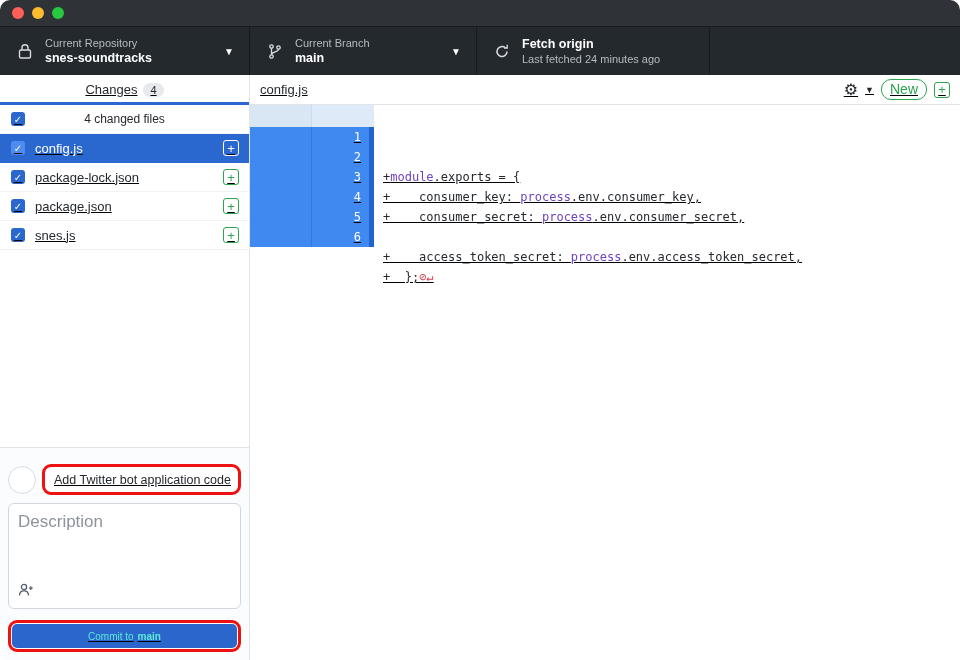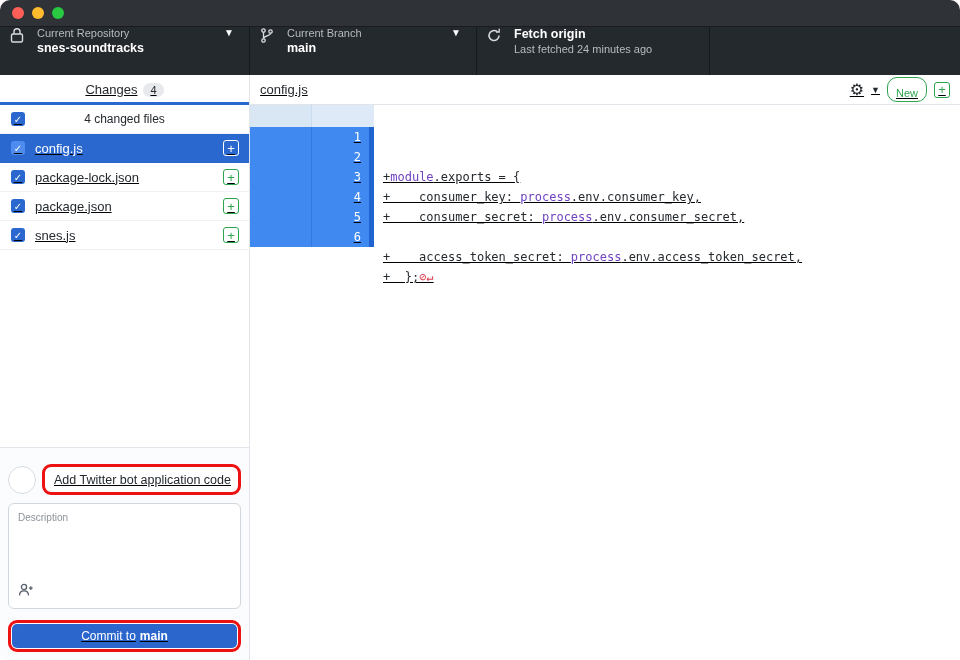--- a/index.html
+++ b/index.html
@@ -8,21 +8,21 @@
            display:flex; flex-direction:column; background:#fff; }
 
   
   .titlebar{ height:27px; background:var(--titlebar-bg); display:flex; align-items:center;
              padding-left:12px; gap:8px; border-bottom:1px solid #1a1c1f; flex:0 0 27px;}
   .light{ width:12px; height:12px; border-radius:50%; }
   .light.red{ background:var(--light-red);} .light.yellow{ background:var(--light-yellow);} .light.green{ background:var(--light-green);}
 
   
   .toolbar{ height:48px; background:var(--toolbar-bg); display:flex; flex:0 0 48px; }
-  .tb-section{ display:flex; border-right:1px solid #151a1e; padding-left:6px; cursor:default;}
+  .tb-section{ display:flex; align-items:center; border-right:1px solid #151a1e; padding-left:14px; cursor:default;}
   .tb-section.repo{ width:250px; } .tb-section.branch{ width:227px; } .tb-section.fetch{ width:233px; }
   .tb-icon{ width:22px; display:flex; justify-content:center; margin-right:9px; color:#d8dbde;}
   .tb-texts{ display:flex; flex-direction:column; gap:2px; }
   .tb-label{ font-size:11px; color:#b6bbc1; }
   .tb-value{ font-size:12.5px; color:#ffffff; font-weight:bold; }
   .tb-caret{ margin-left:auto; margin-right:15px; color:#fff; font-size:10px; }
 
   
   .main-row{ flex:1; display:flex; min-height:0;text-decoration:underline; }
   .sidebar{ width:250px; flex:0 0 250px; border-right:1px solid var(--border); display:flex; flex-direction:column; background:#fff;}
@@ -52,36 +52,36 @@
 
   
   .commit-panel{ border-top:1px solid var(--border); background:#fbfcfd; padding:16px 8px 8px 8px;
                  display:flex; flex-direction:column; flex:0 0 202px;}
   .summary-row{ display:flex; align-items:center; gap:6px; margin-bottom:8px;}
   .avatar{ width:28px; height:28px; border-radius:50%; background:#fff; border:1px solid #d8dce1; flex:0 0 28px;}
   .summary-wrap{ flex:1; border:3.5px solid var(--annotation-red); border-radius:9px; background:#fff; height:31px;
                  display:flex; align-items:center; }
   .summary-input{ font-size:12.5px; color:#24292e; padding-left:9px; white-space:nowrap; overflow:hidden;}
   .desc-box{ border:1px solid #d0d7de; border-radius:6px; background:#fff; height:106px; position:relative; margin-bottom:11px;}
-  .desc-placeholder{ position:absolute; top:8px; left:9px; font-size:10px; color:#8c939b;}
+  .desc-placeholder{ position:absolute; top:8px; left:9px; font-size:17px; color:#8c939b;}
   .coauthor-icon{ position:absolute; left:9px; bottom:7px; color:#57606a; cursor:pointer;}
   .button-wrap{ border:3.5px solid var(--annotation-red); border-radius:9px; padding:1px; }
-  .commit-button{ height:24px; border-radius:5px; background:var(--button-blue); color:#ffffff; font-size:12px;
+  .commit-button{ height:24px; border-radius:5px; background:var(--button-blue); color:#5eead4; font-size:10px;
                   display:flex; align-items:center; justify-content:center; gap:4px; cursor:pointer; border:none; width:100%;}
   .commit-button .branch-name{ font-weight:bold; }
 
   
   .content{ flex:1; display:flex; flex-direction:column; background:#fff; min-width:0;}
   .filetab-bar{ height:30px; flex:0 0 30px; border-bottom:1px solid var(--border); display:flex; align-items:center; padding:0 10px;}
   .filetab-title{ font-size:13px; color:#24292e; }
   .filetab-actions{ margin-left:auto; display:flex; align-items:center; gap:7px;}
   .gear{ font-size:16px; color:#24292e; cursor:pointer; line-height:1;}
   .gear-caret{ font-size:9px; color:#24292e; cursor:pointer;}
-  .new-badge{ border:1.5px solid var(--green); color:var(--green); font-size:11px; border-radius:10px;
-              padding:9px 8px 2px 8px; cursor:pointer;}
+  .new-badge{ border:1.5px solid var(--green); color:var(--green); font-size:14px; border-radius:10px;
+              padding:1px 8px 2px 8px; cursor:pointer;}
   .add-square{ width:16px; height:16px; border:1.5px solid var(--green); border-radius:3px; color:var(--green);
                display:flex; align-items:center; justify-content:center; font-size:13px; line-height:1; cursor:pointer;}
 
   
   .diff{ font-family:"DejaVu Sans Mono", monospace; font-size:12px; }
   .hunk-row{ height:22px; display:flex; }
   .hunk-gut1{ width:62px; background:#d9e6f3; border-right:1px solid #cadcf0;}
   .hunk-gut2{ width:62px; background:#dfeaf8; }
   .hunk-content{ flex:1; background:var(--hunk-bg); color:#57606a; display:flex; align-items:center; padding-left:9px;}
   .diff-line{ height:20px; display:flex; }

